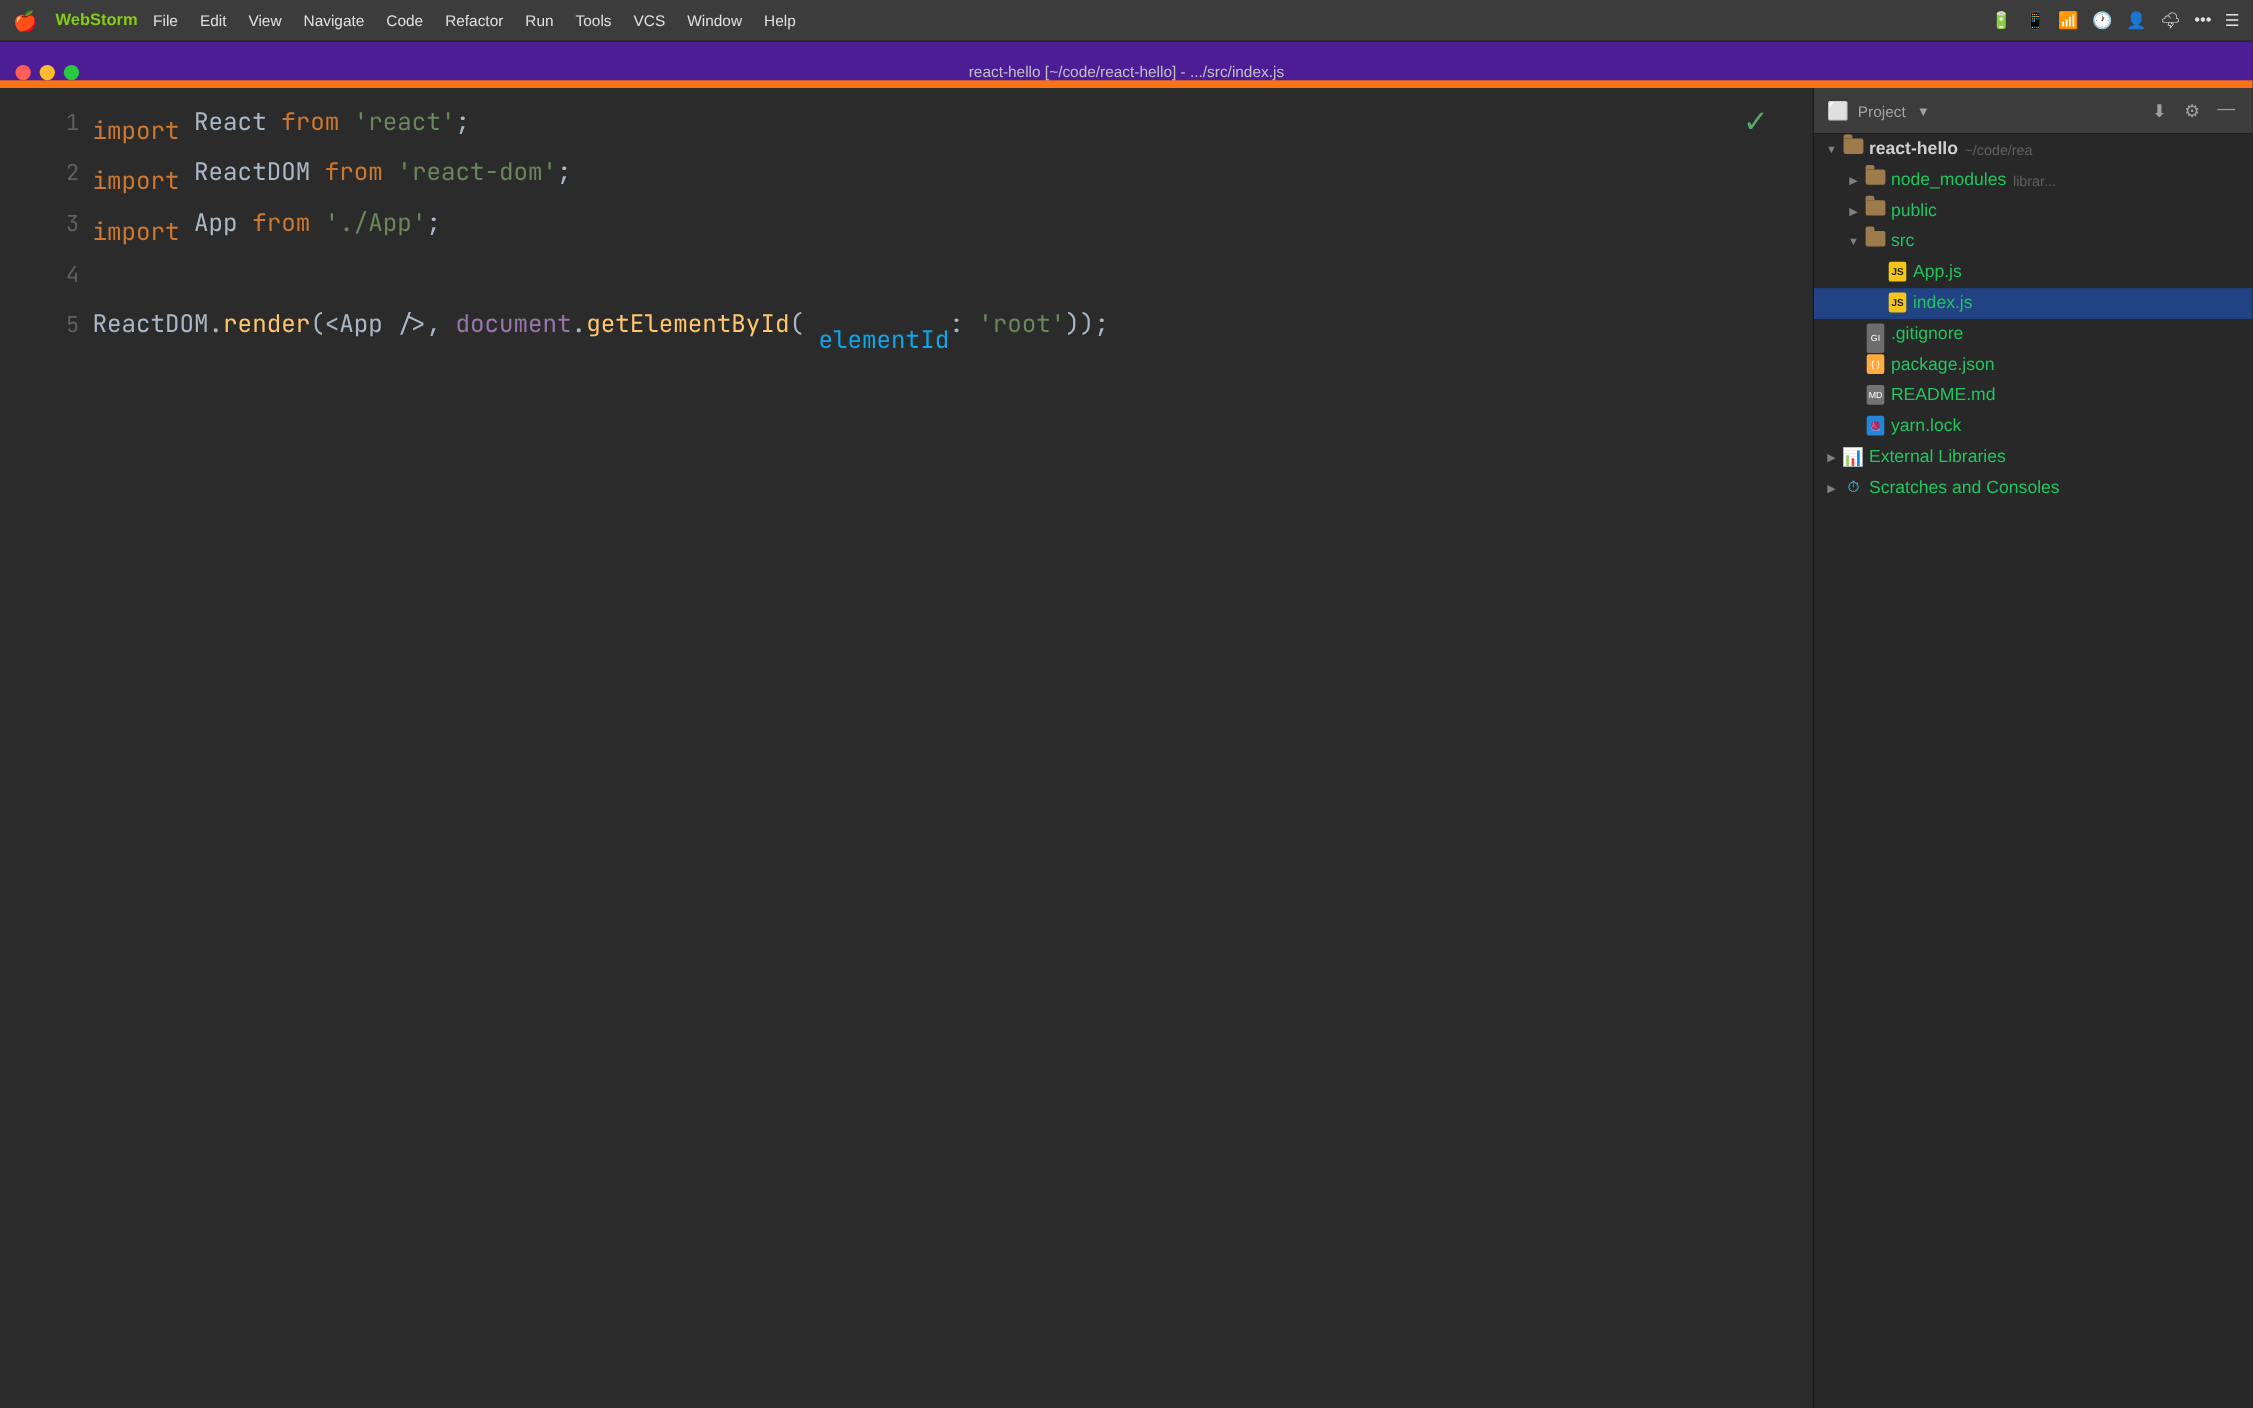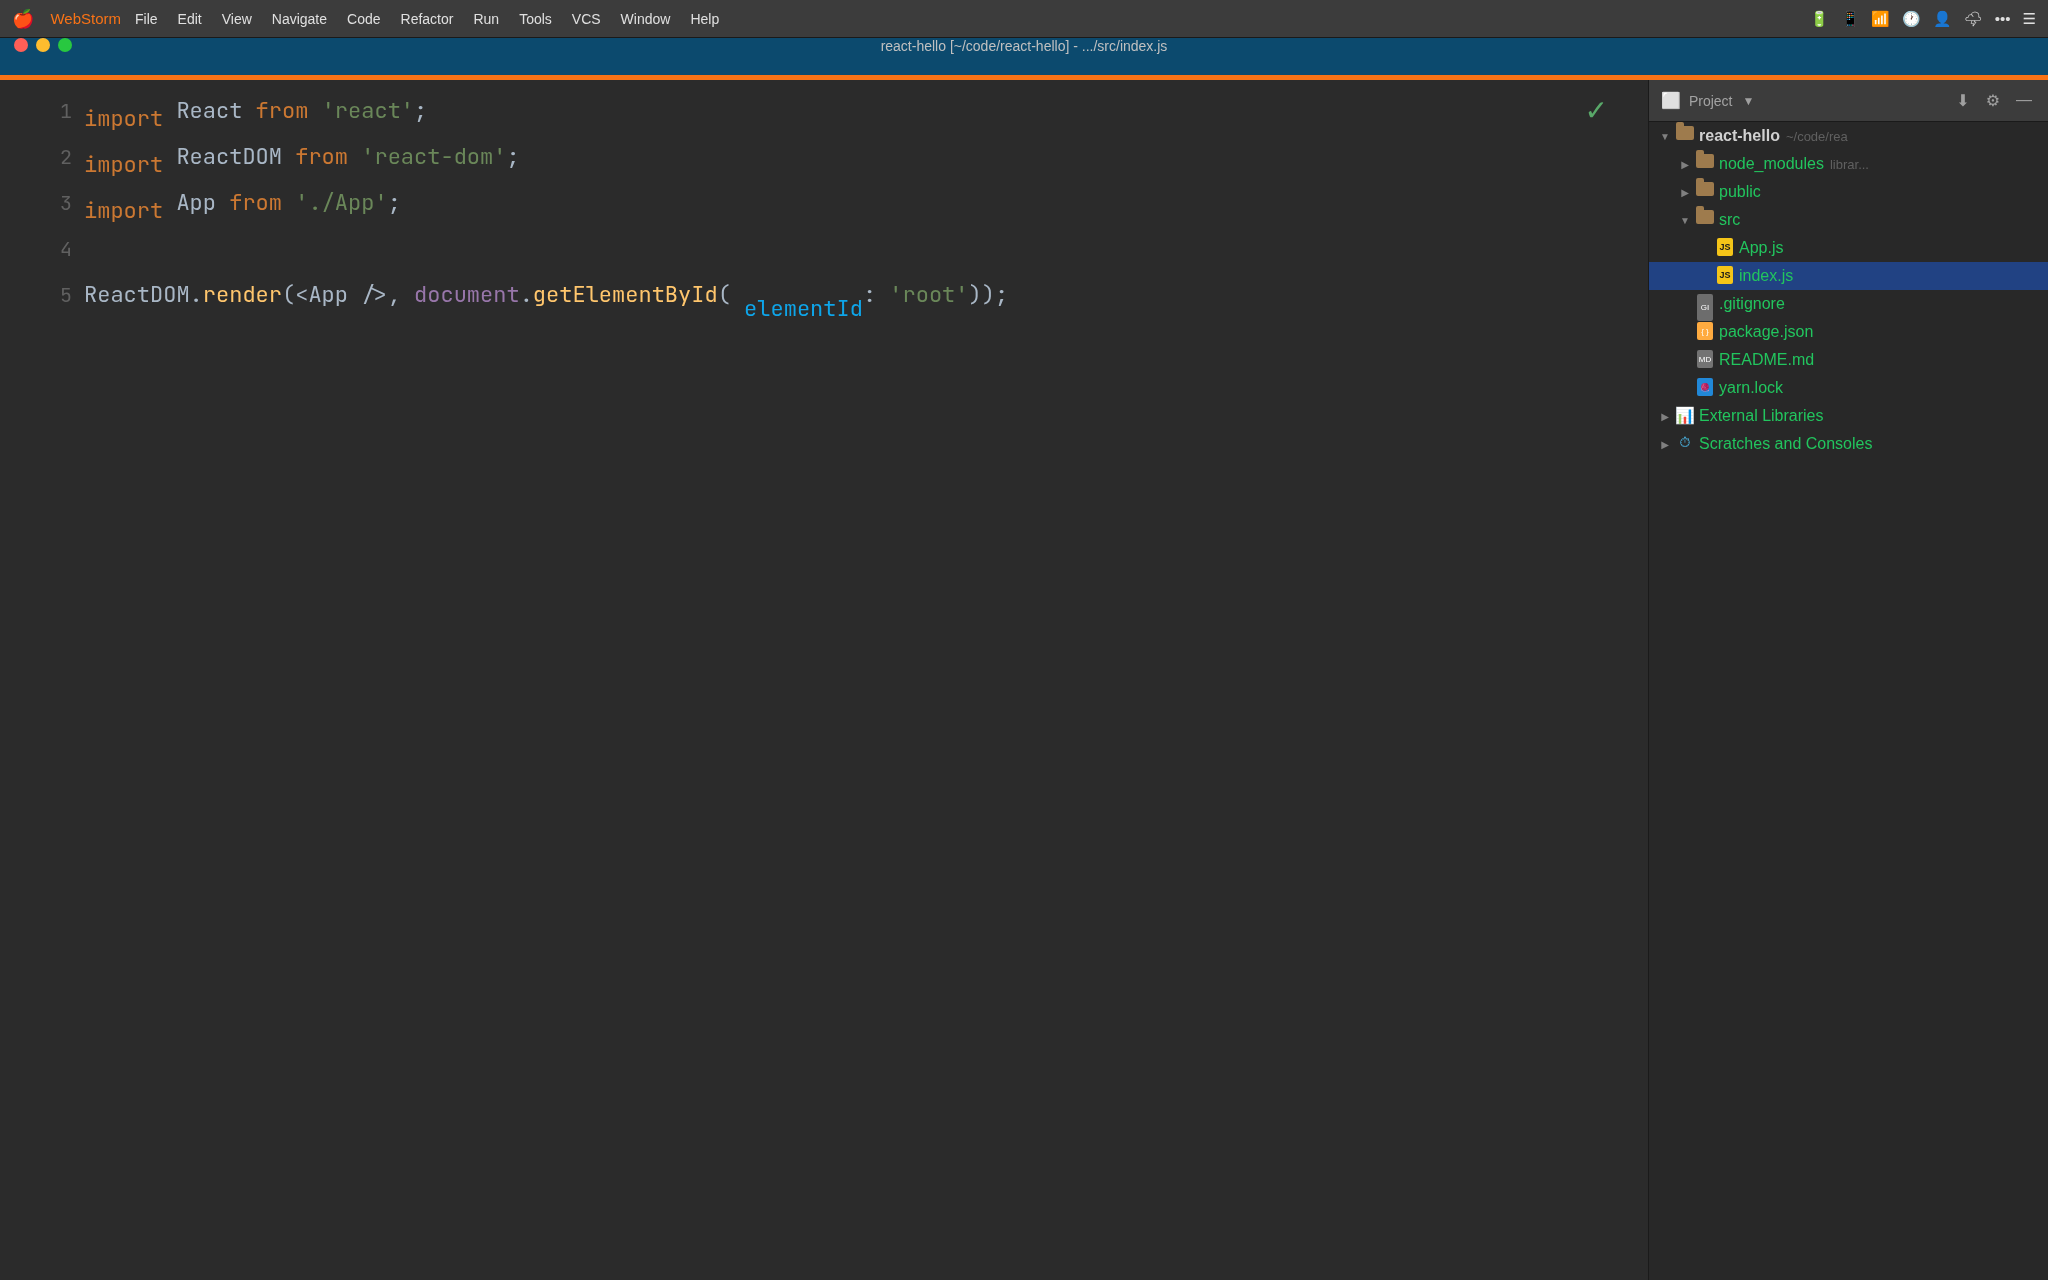--- a/index.html
+++ b/index.html
@@ -23,49 +23,49 @@
       gap: 0;
       flex-shrink: 0;
       border-bottom: 1px solid #1a1a1a;
     }
     .menubar-apple {
       font-size: 18px;
       margin-right: 16px;
       color: #e0e0e0;
     }
     .menubar-app {
-      font-weight: 400;
-      color: #f97316;
+      font-weight: 700;
+      color: #84cc16;
       font-size: 15px;
       margin-right: 4px;
     }
     .menubar-item {
       color: #e0e0e0;
       font-size: 14px;
       padding: 4px 10px;
       cursor: pointer;
     }
     .menubar-right {
       margin-left: auto;
       display: flex;
       align-items: center;
       gap: 12px;
       color: #e0e0e0;
       font-size: 15px;
     }
 
     
     .titlebar {
-      background: #0c4a6e;
+      background: #4c1d95;
       height: 42px;
       display: flex;
-      align-items: flex-start;
-      justify-content: center;
-      flex-shrink: 0;
-      border-bottom: 5px solid #f97316;
+      align-items: flex-end;
+      justify-content: center;
+      flex-shrink: 0;
+      border-bottom: 7px solid #f97316;
       position: relative;
     }
     .titlebar-traffic {
       position: absolute;
       left: 14px;
       display: flex;
       gap: 8px;
     }
     .traffic-btn {
       width: 14px;

